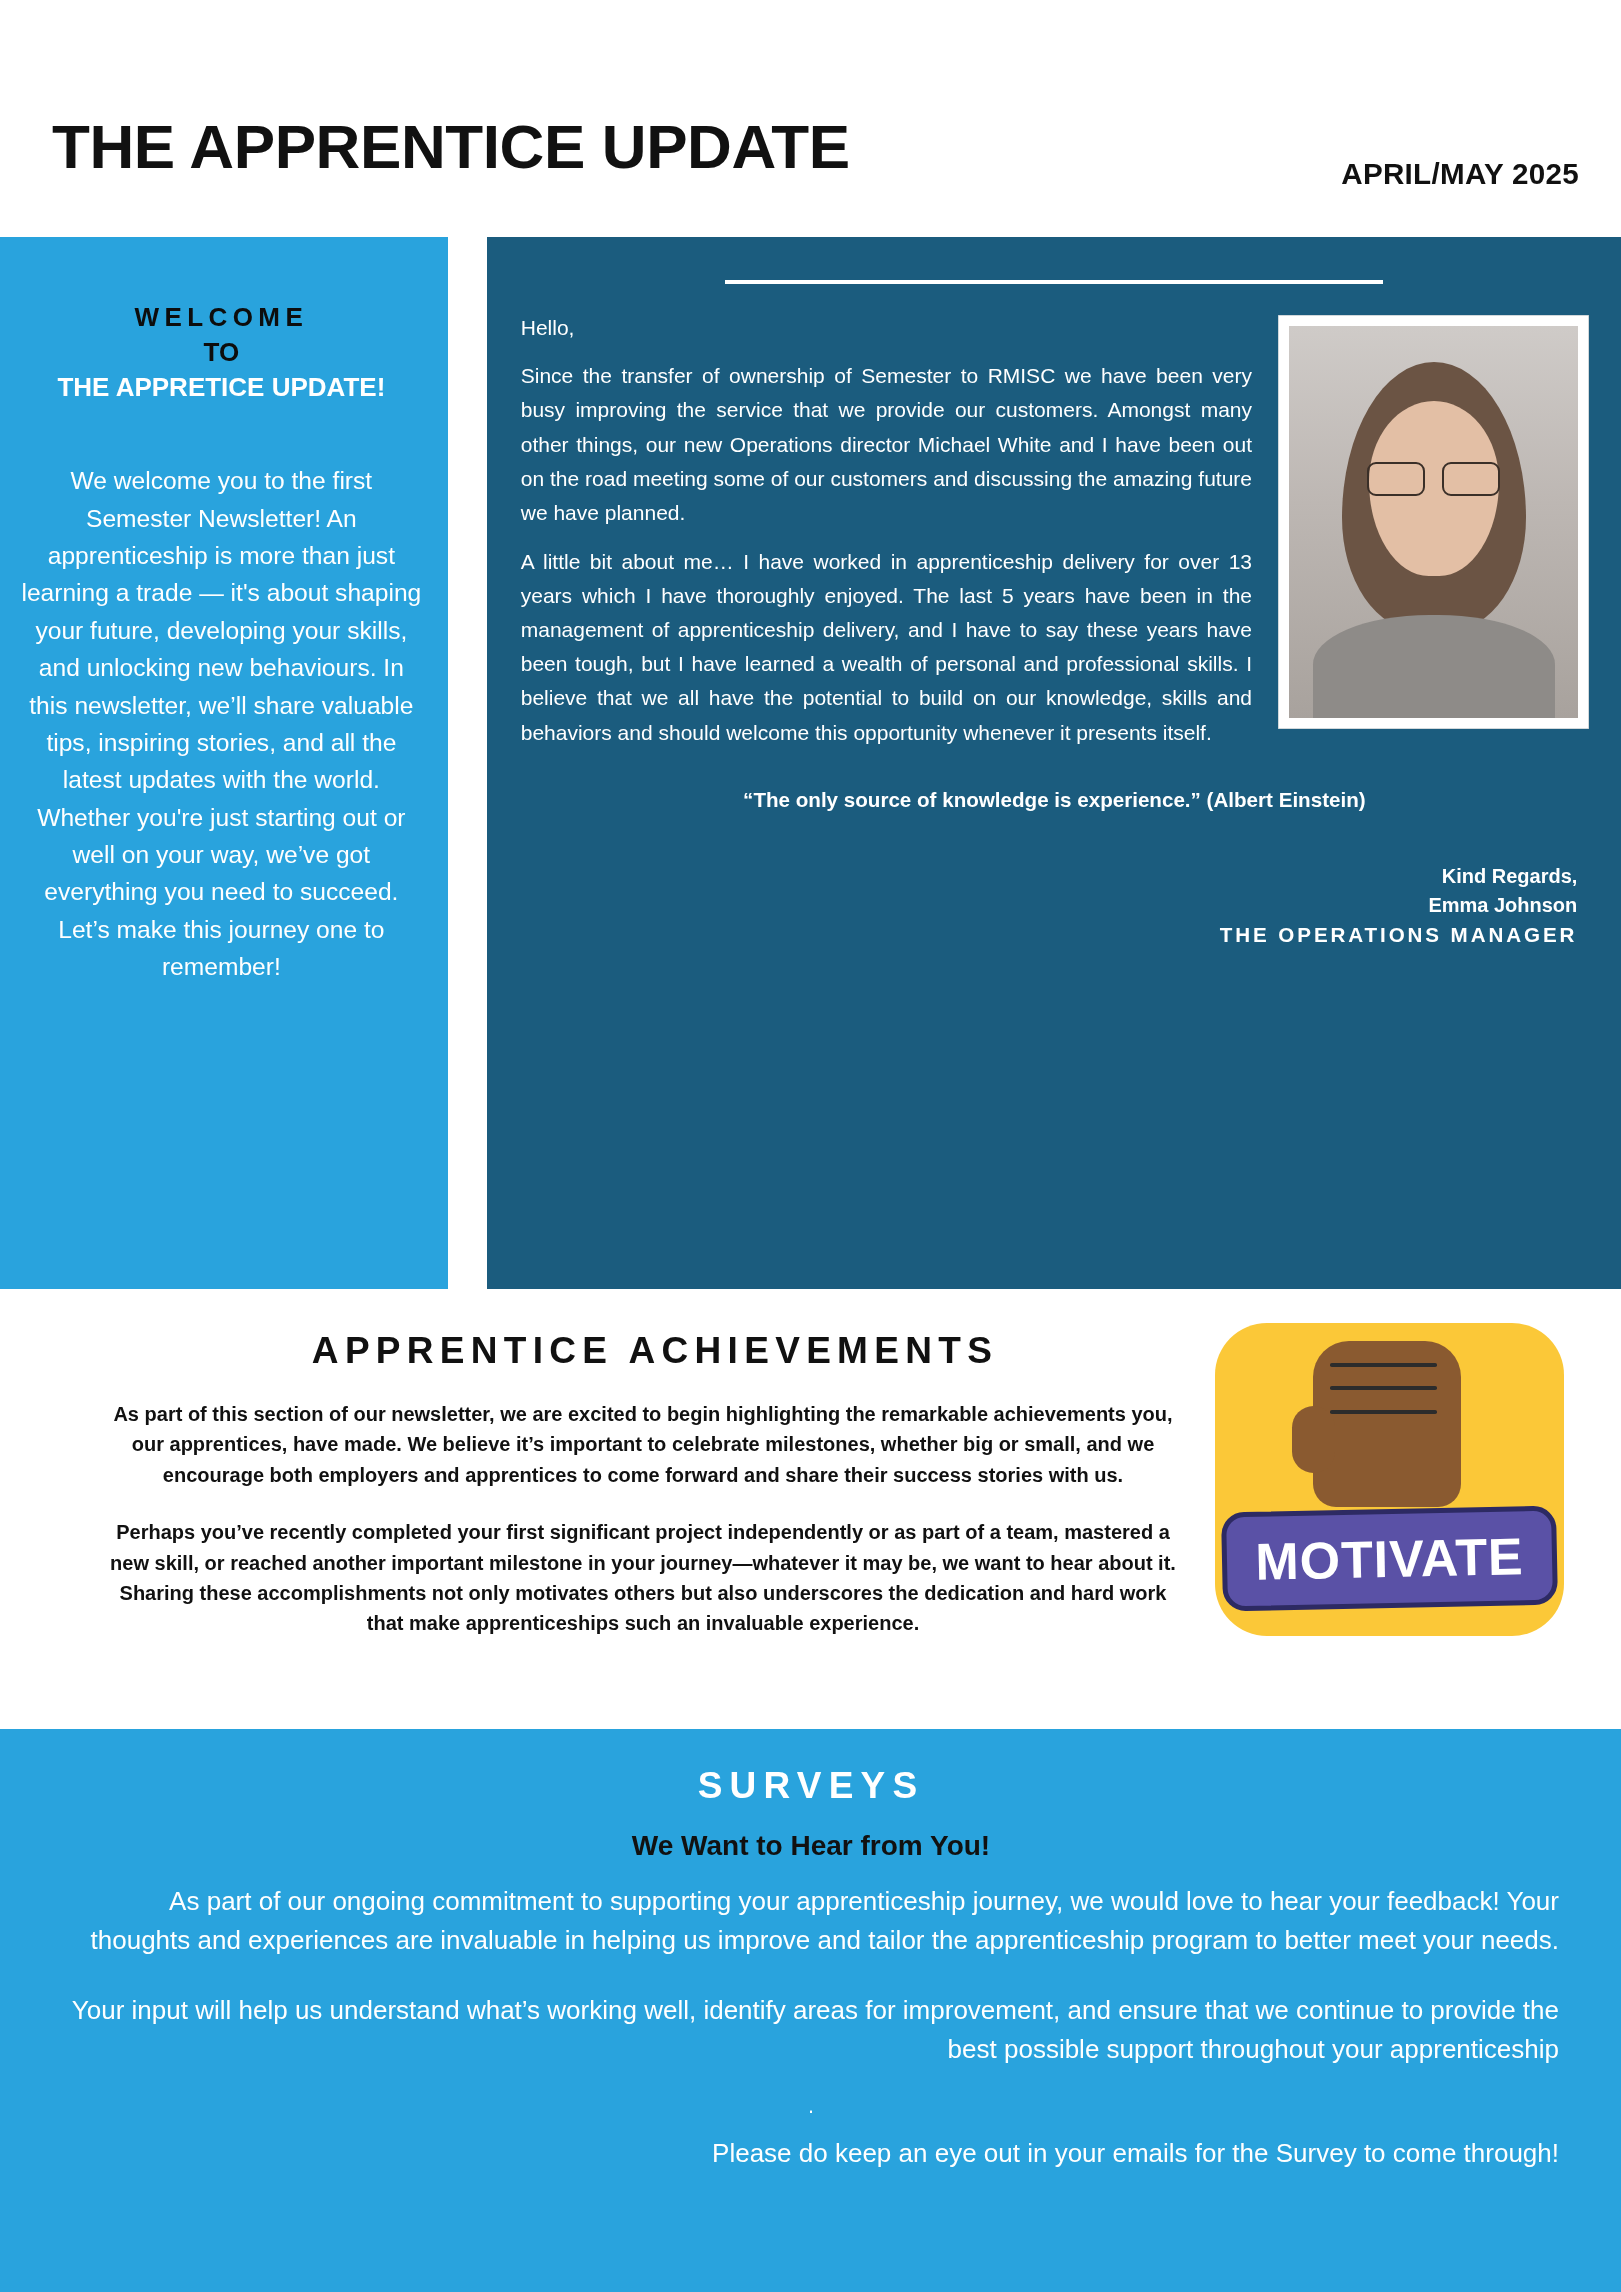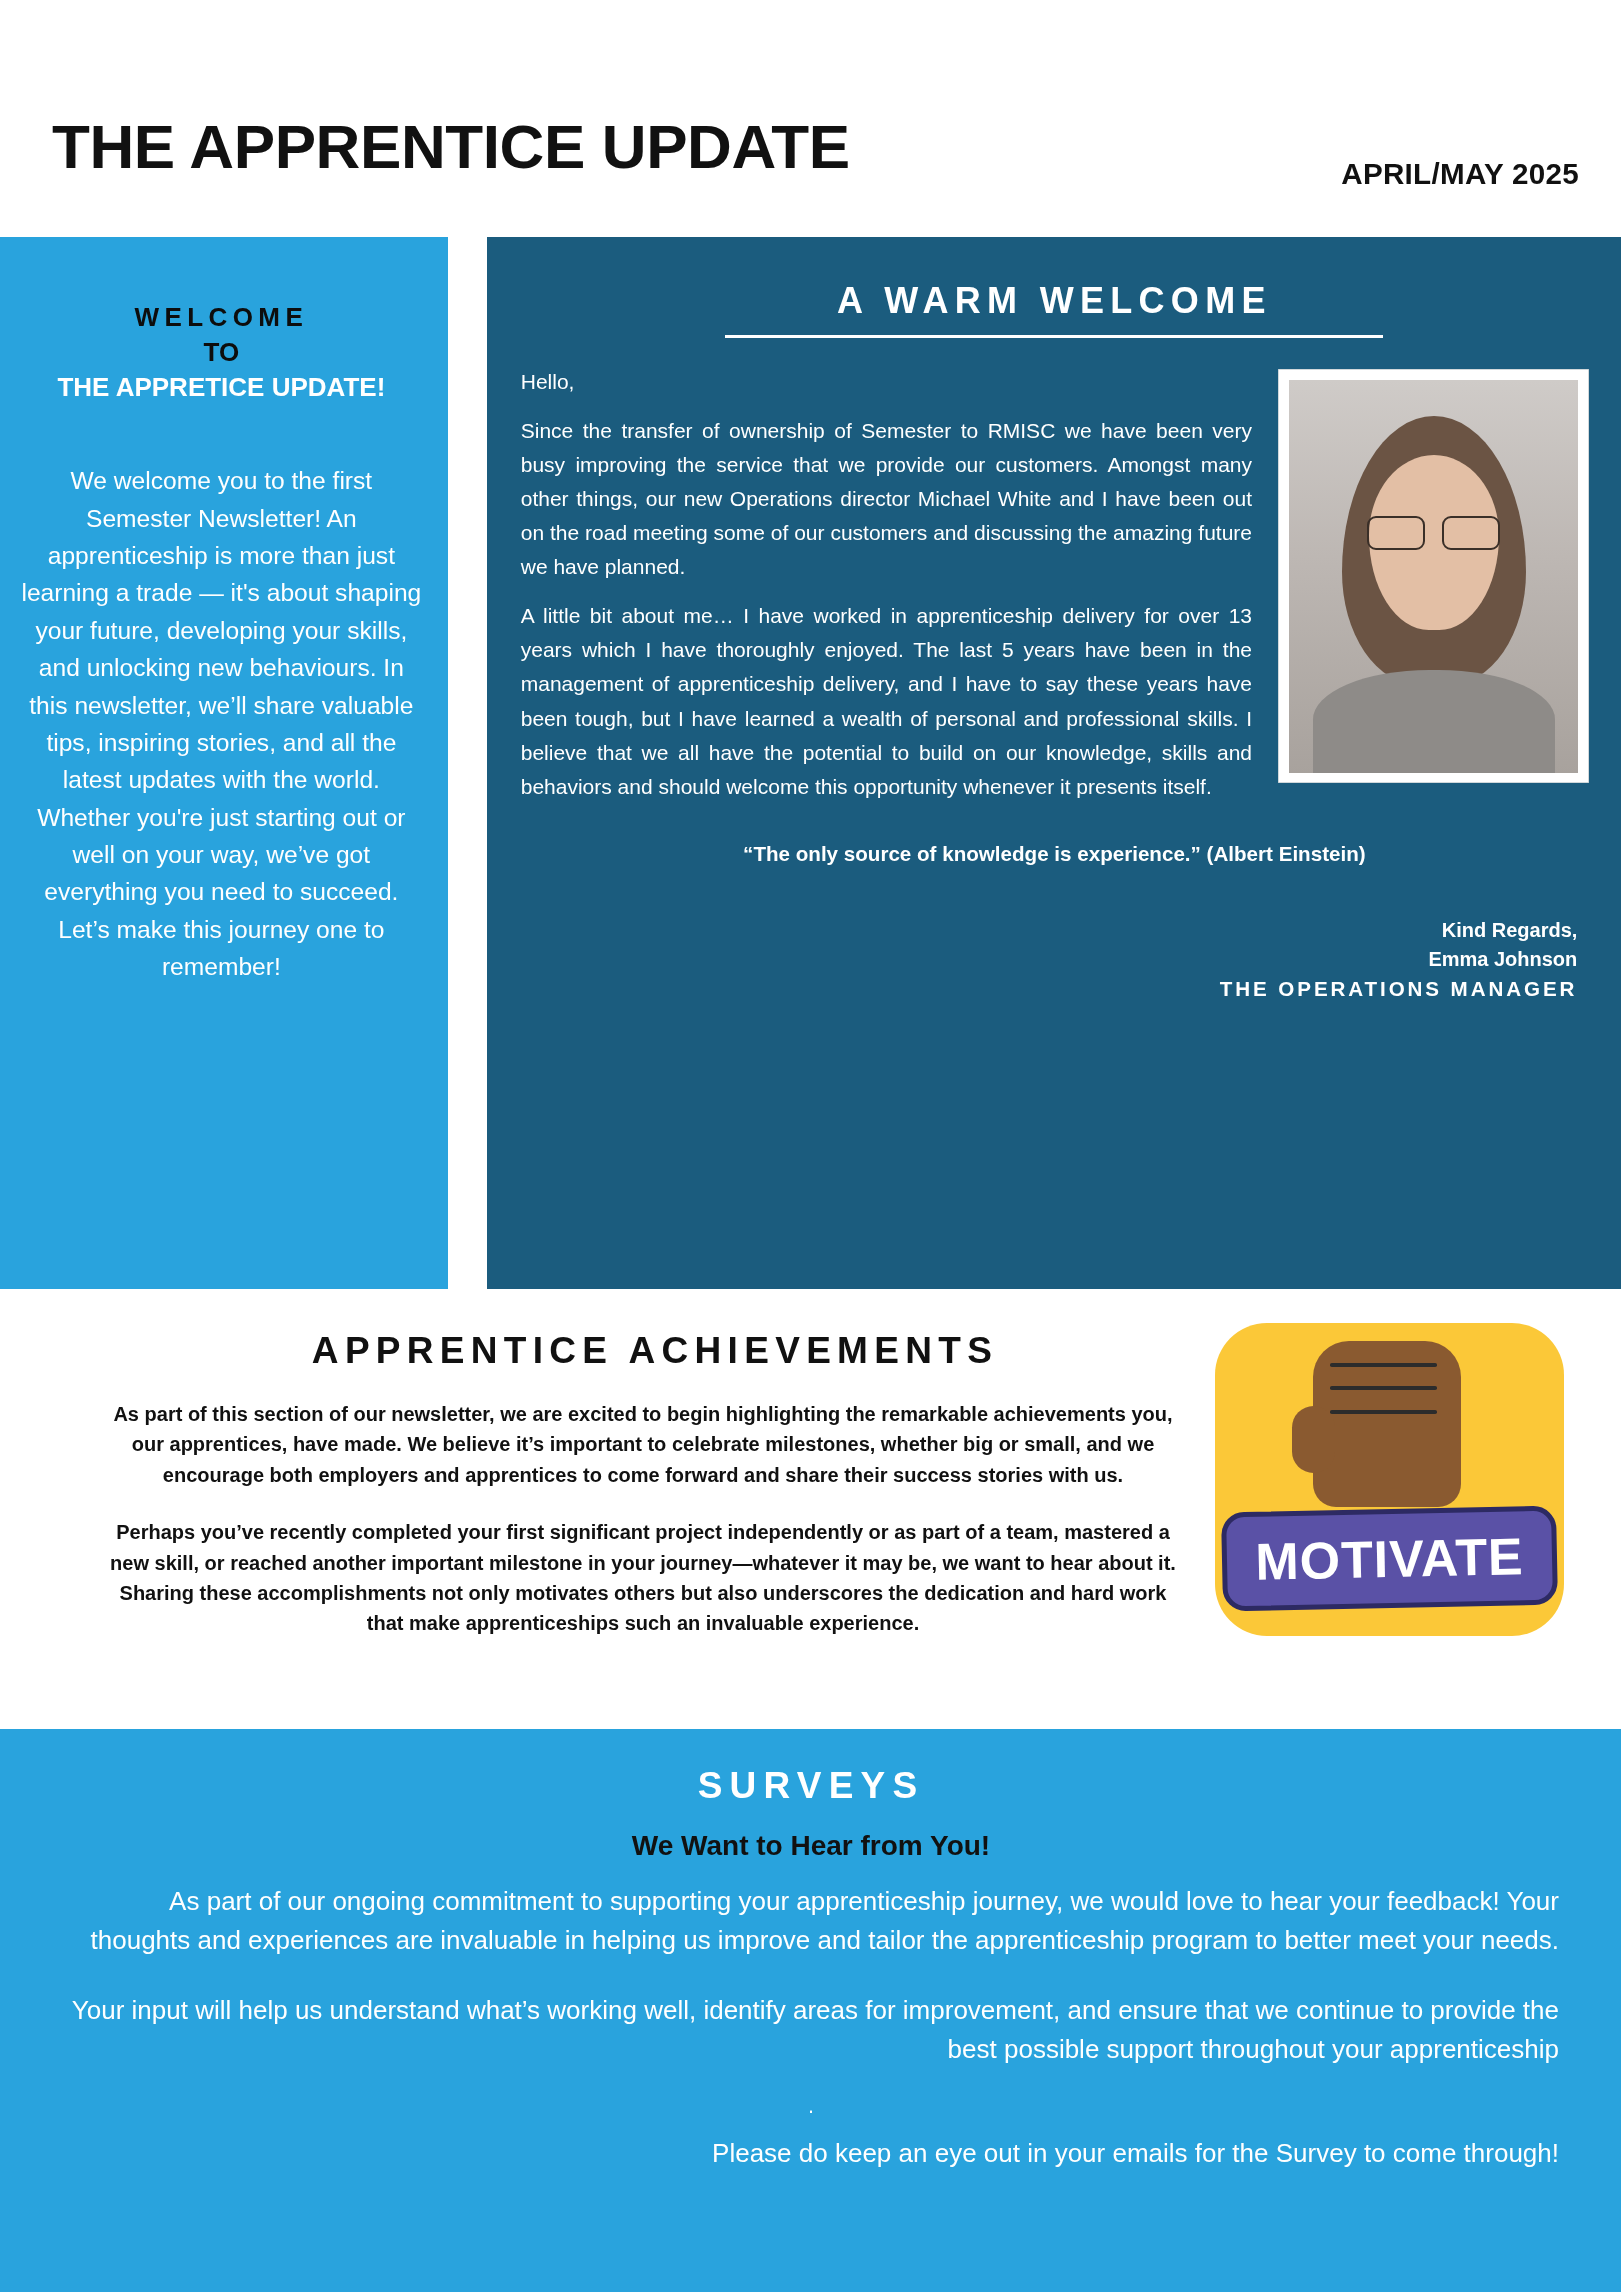--- a/index.html
+++ b/index.html
@@ -384,21 +384,20 @@
     <div class="welcome-col">
       <div class="welcome-head">
         <div class="l1">WELCOME</div>
         <div class="l2">TO</div>
         <div class="l3">THE APPRETICE UPDATE!</div>
       </div>
       <div class="welcome-body">We welcome you to the first Semester Newsletter! An apprenticeship is more than just learning a trade — it's about shaping your future, developing your skills, and unlocking new behaviours. In this newsletter, we’ll share valuable tips, inspiring stories, and all the latest updates with the world. Whether you're just starting out or well on your way, we’ve got everything you need to succeed. Let’s make this journey one to remember!</div>
     </div>
 
     <div class="warm-col">
-      <div class="warm-title">A WARM WELCOME</div>
       <div class="warm-underline"></div>
 
       <div class="warm-flow">
         <div class="portrait">
           <div class="portrait-inner">
             <div class="p-hair"></div>
             <div class="p-face"></div>
             <div class="p-glass"></div>
             <div class="p-body"></div>
           </div>

